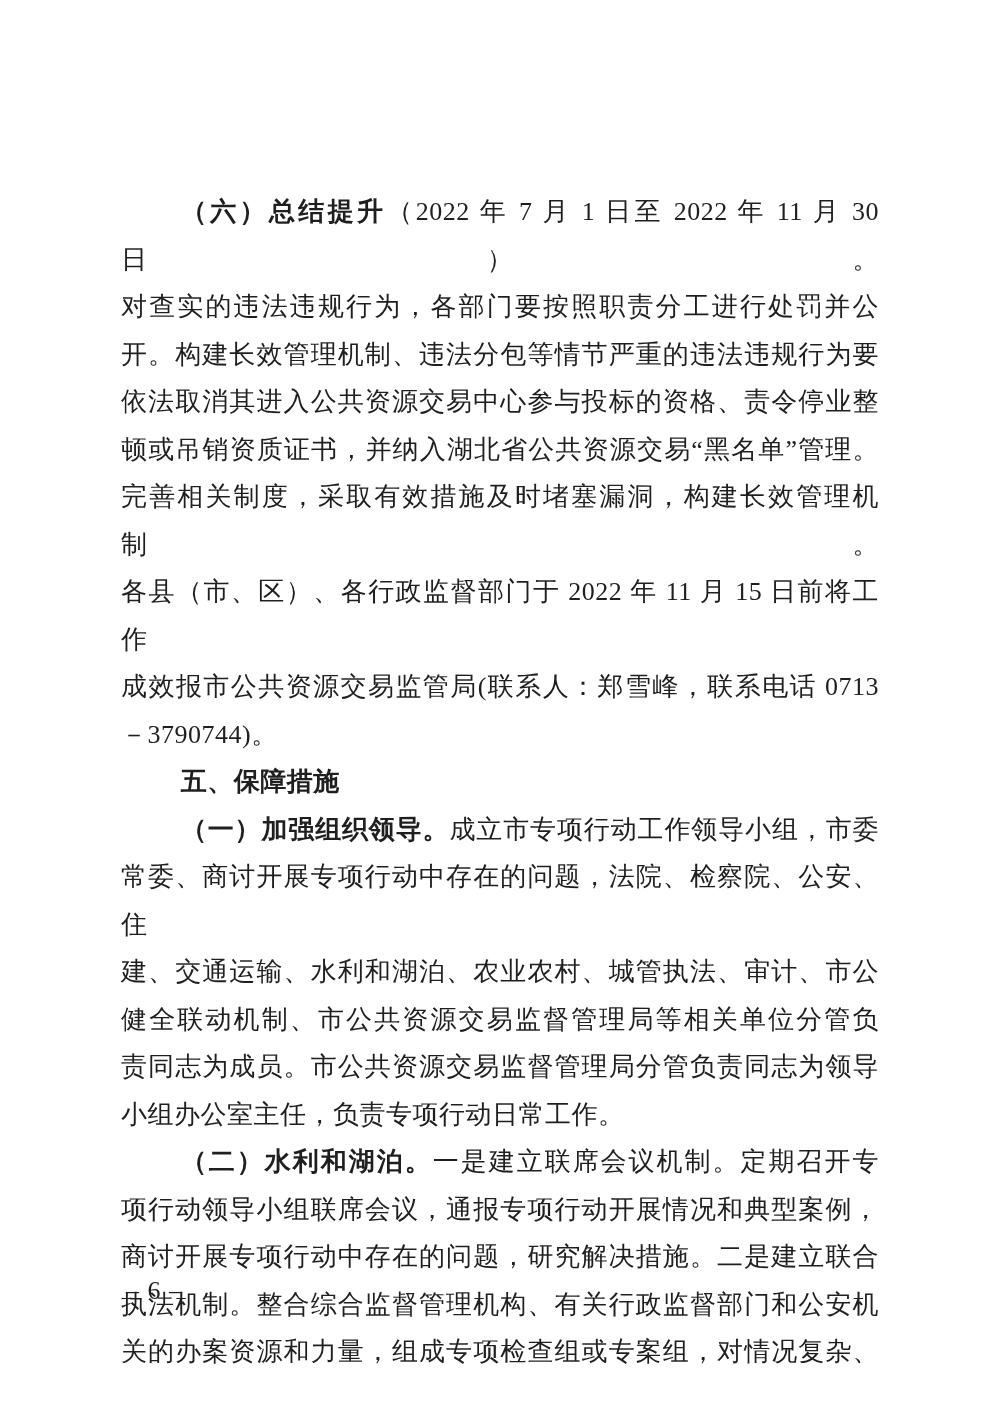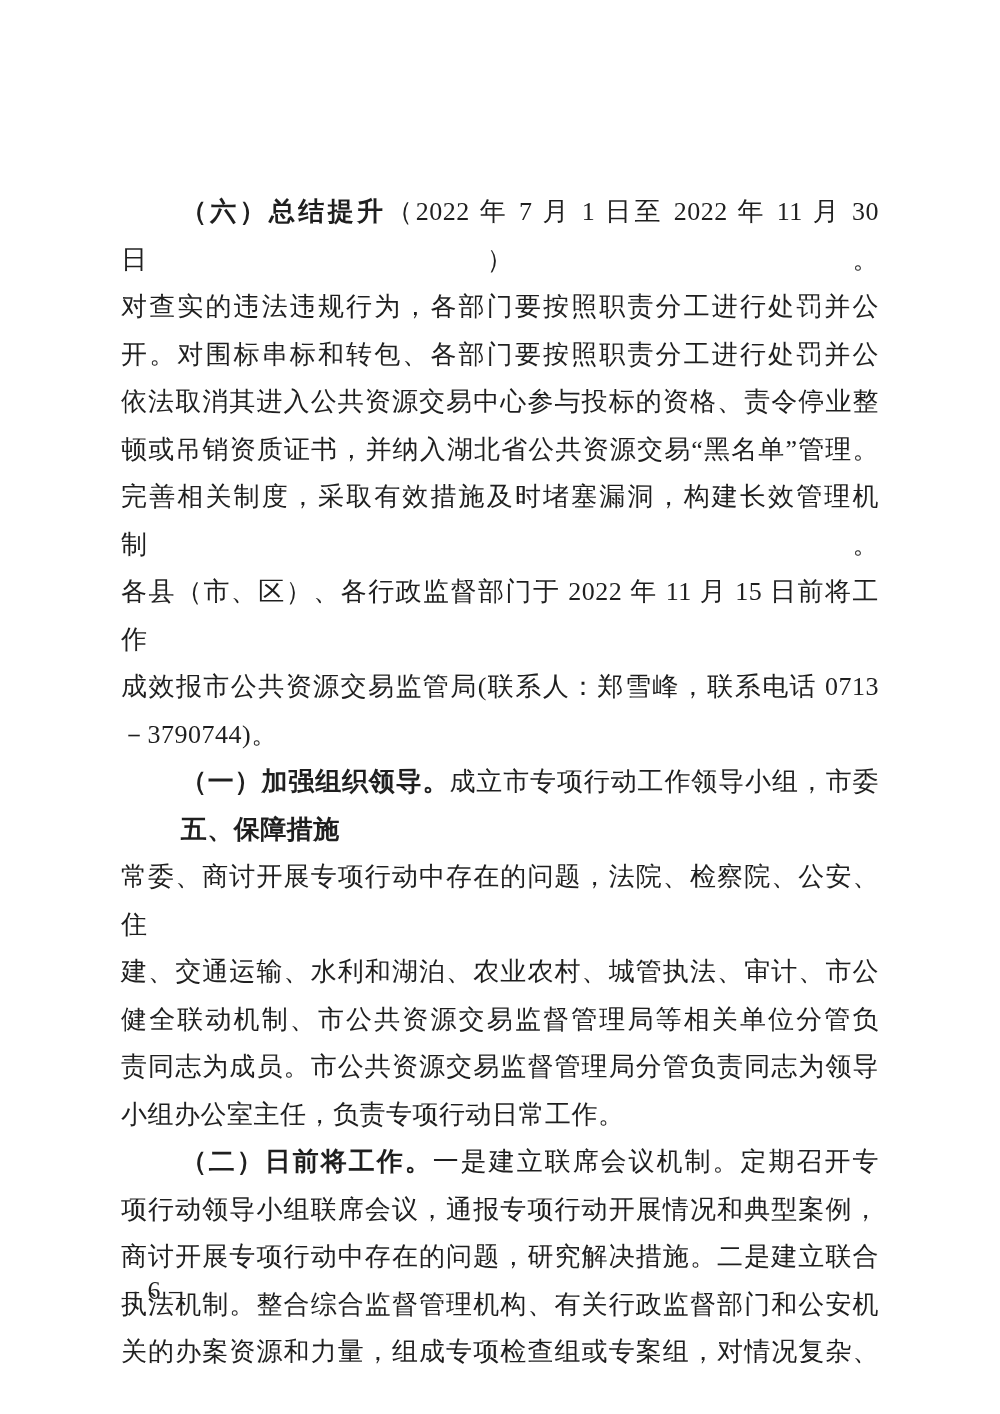--- a/index.html
+++ b/index.html
@@ -46,34 +46,34 @@
     letter-spacing: 1px;
   }
 </style>
 </head>
 <body>
 
 <div class="page">
   <main class="body-text" id="doc-body">
       <div class="line indent full"><b>（六）总结提升</b><span>（2022 年 7 月 1 日至 2022 年 11 月 30 日）。</span></div>
       <div class="line full"><span>对查实的违法违规行为，各部门要按照职责分工进行处罚并公</span></div>
-      <div class="line full"><span>开。对围标串标和转包、各部门要按照职责分工进行处罚并公</span></div>
+      <div class="line full"><span>开。构建长效管理机制、违法分包等情节严重的违法违规行为要</span></div>
       <div class="line full"><span>依法取消其进入公共资源交易中心参与投标的资格、责令停业整</span></div>
       <div class="line full"><span>顿或吊销资质证书，并纳入湖北省公共资源交易“黑名单”管理。</span></div>
       <div class="line full"><span>完善相关制度，采取有效措施及时堵塞漏洞，构建长效管理机制。</span></div>
       <div class="line full"><span>各县（市、区）、各行政监督部门于 2022 年 11 月 15 日前将工作</span></div>
       <div class="line full"><span>成效报市公共资源交易监管局(联系人：郑雪峰，联系电话 0713</span></div>
       <div class="line"><span>－3790744)。</span></div>
+      <div class="line indent"><b>五、保障措施</b></div>
       <div class="line indent full"><b>（一）加强组织领导。</b><span>成立市专项行动工作领导小组，市委</span></div>
-      <div class="line indent"><b>五、保障措施</b></div>
       <div class="line full"><span>常委、商讨开展专项行动中存在的问题，法院、检察院、公安、住</span></div>
       <div class="line full"><span>建、交通运输、水利和湖泊、农业农村、城管执法、审计、市公</span></div>
       <div class="line full"><span>健全联动机制、市公共资源交易监督管理局等相关单位分管负</span></div>
       <div class="line full"><span>责同志为成员。市公共资源交易监督管理局分管负责同志为领导</span></div>
       <div class="line"><span>小组办公室主任，负责专项行动日常工作。</span></div>
-      <div class="line indent full"><b>（二）日前将工作。</b><span>一是建立联席会议机制。定期召开专</span></div>
+      <div class="line indent full"><b>（二）水利和湖泊。</b><span>一是建立联席会议机制。定期召开专</span></div>
       <div class="line full"><span>项行动领导小组联席会议，通报专项行动开展情况和典型案例，</span></div>
       <div class="line full"><span>商讨开展专项行动中存在的问题，研究解决措施。二是建立联合</span></div>
       <div class="line full"><span>执法机制。整合综合监督管理机构、有关行政监督部门和公安机</span></div>
       <div class="line full"><span>关的办案资源和力量，组成专项检查组或专案组，对情况复杂、</span></div>
     </main>
   <div class="page-number">– 6 –</div>
 </div>
 
 </body></html>

